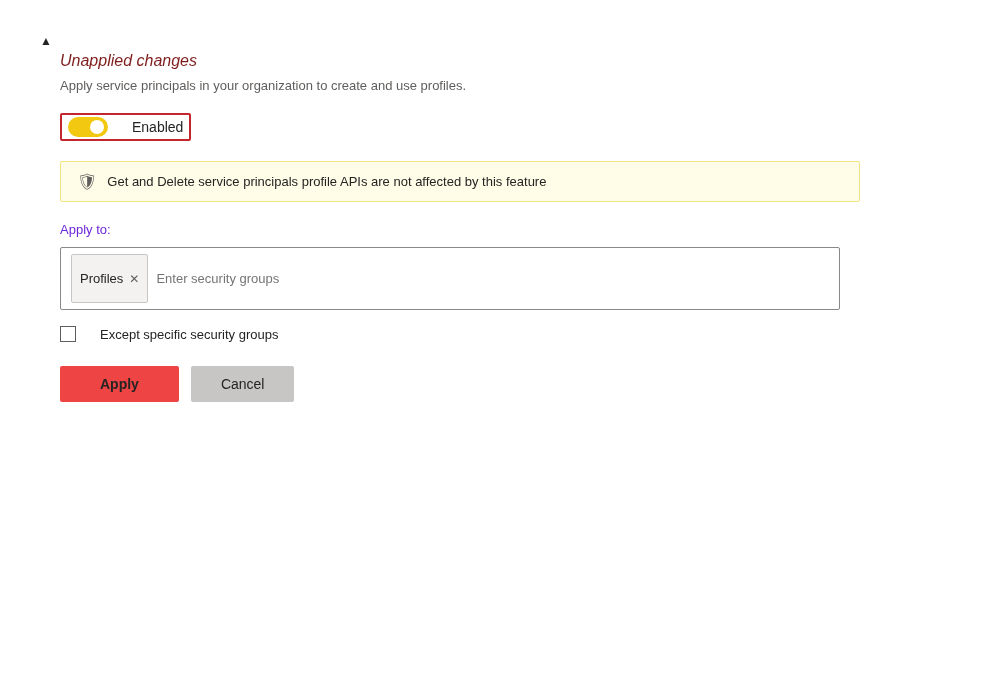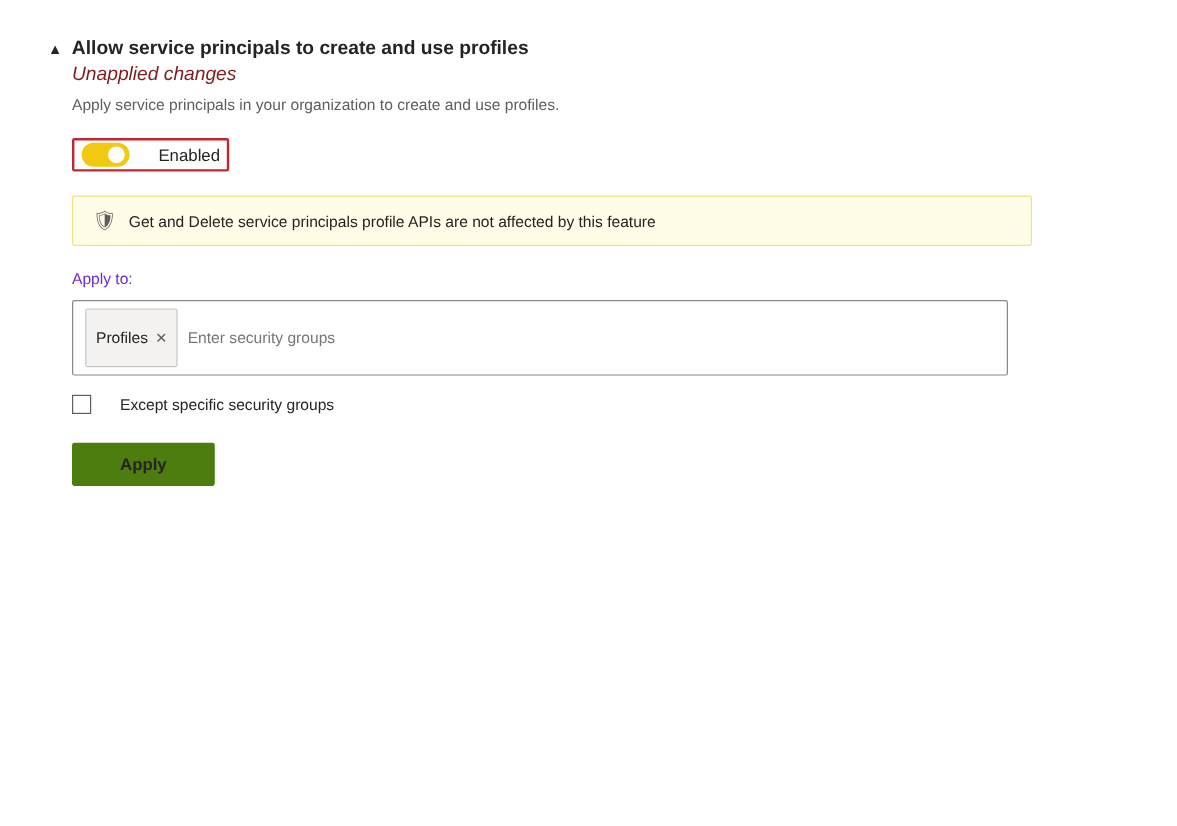--- a/index.html
+++ b/index.html
@@ -240,21 +240,21 @@
       color: #252423;
     }
 
     .button-row {
       display: flex;
       gap: 12px;
       margin-left: 20px;
     }
 
     .btn-apply {
-      background: #4d7c0f;
+      background: #ef4444;
       color: #252423;
       border: none;
       padding: 10px 40px;
       font-size: 14px;
       font-weight: 600;
       cursor: pointer;
       border-radius: 2px;
       min-width: 100px;
     }
 
@@ -269,21 +269,20 @@
       min-width: 100px;
     }
   </style>
 </head>
 <body>
 
 <div class="container">
 
   <div class="section-header">
     <span class="collapse-arrow">▲</span>
-    <span class="section-title">Allow service principals to create and use profiles</span>
   </div>
 
   <div class="unapplied-changes">Unapplied changes</div>
 
   <div class="section-description">Apply service principals in your organization to create and use profiles.</div>
 
   <div class="toggle-row">
     <div class="toggle-wrapper">
       <div class="toggle">
         <div class="toggle-track"></div>
@@ -309,15 +308,16 @@
     <input class="input-placeholder" type="text" placeholder="Enter security groups" style="">
   </div>
 
   <div class="except-row">
     <div class="checkbox-custom"></div>
     <span class="except-text">Except specific security groups</span>
   </div>
 
   <div class="button-row">
     <button class="btn-apply">Apply</button>
+    <button class="btn-cancel">Cancel</button>
   </div>
 
 </div>
 
 </body></html>

